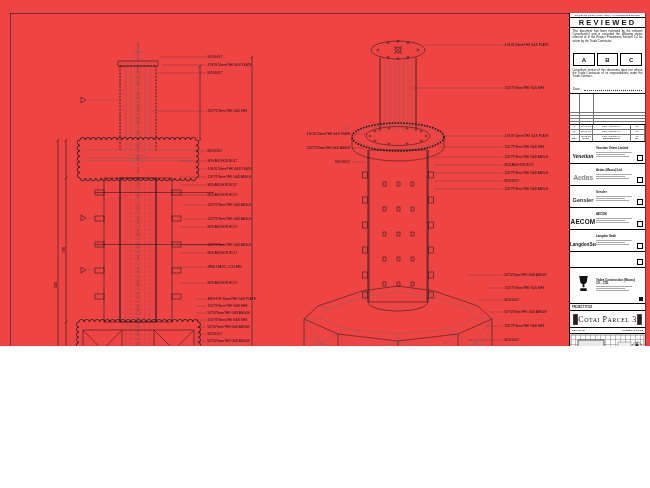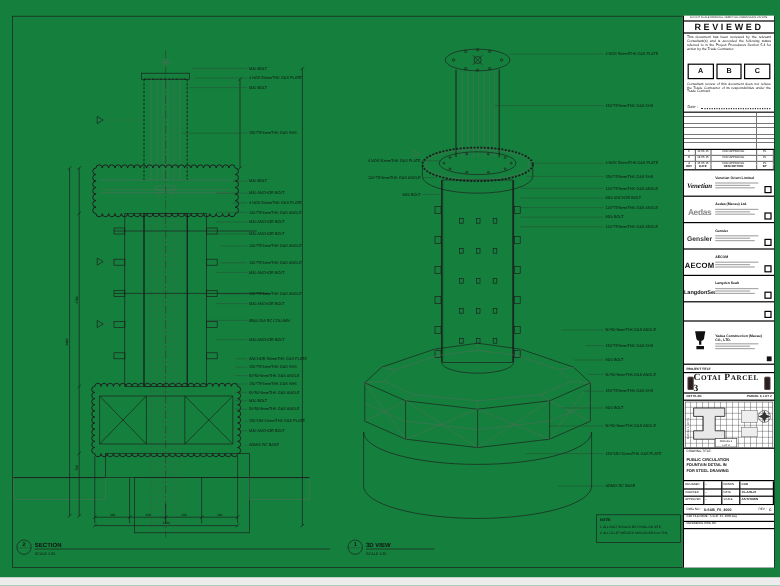--- a/index.html
+++ b/index.html
@@ -1,16 +1,16 @@
 <!DOCTYPE html>
 <html><head>
 <meta charset="utf-8">
 <style>
   html,body{margin:0;padding:0;background:#fff}
-  .sheet{position:relative;width:650px;height:488px;background:#15803d;overflow:hidden;
+  .sheet{position:relative;width:650px;height:346px;background:#ef4444;overflow:hidden;
          font-family:"Liberation Sans",sans-serif;color:#111}
   .bedge{position:absolute;left:0;top:481px;width:650px;height:7px;background:#ececec}
   
   #dwg{position:absolute;left:0;top:0}
   #dwg path,#dwg rect,#dwg line,#dwg ellipse,#dwg circle,#dwg polygon{fill:none;stroke:#1c1c1c;stroke-width:.55}
   #dwg text{fill:#111;stroke:none;font-family:"Liberation Sans",sans-serif}
   #dwg .co{font-size:3.2px}
   #dwg .dim{font-size:2.7px;text-anchor:middle}
   #dwg .cl{stroke-dasharray:7 2 1.5 2;stroke-width:.45;stroke:#333}
   #dwg .dash{stroke-dasharray:2 1.3}
@@ -53,21 +53,21 @@
   .sq{position:absolute;right:2px;bottom:2px;width:4px;height:4px;background:#111}
   .lg-venetian{font:italic 700 5.8px "Liberation Serif",serif}
   .lg-aedas{font:700 7px "Liberation Sans",sans-serif;color:#8a8a8a;letter-spacing:-.3px}
   .lg-gensler{font:700 5.6px "Liberation Sans",sans-serif;color:#2f2f2f}
   .lg-ttt{font:italic 800 8px "Liberation Serif",serif}
   .lg-aecom{font:800 6.4px "Liberation Sans",sans-serif;letter-spacing:.2px}
   .lg-langdon{font:800 4.6px "Liberation Sans",sans-serif}
   .pj-label{font-size:2.6px;line-height:7px;padding-left:2px;font-weight:700}
   .pj-name{display:flex;align-items:center;justify-content:space-between;padding:0 3px}
   .pj-name .emb{width:5px;height:11px;background:#2a1f1f;border-radius:1px;box-shadow:inset 0 0 0 .6px #6b5555}
-  .pj-name .tx{font-family:"Liberation Serif",serif;font-variant:small-caps;font-weight:700;
+  .pj-name .tx{font-family:"Liberation Serif",serif;font-variant:small-caps;font-weight:400;
                font-size:8px;letter-spacing:.5px}
   .kp-head{display:flex;justify-content:space-between;font-size:2.5px;font-weight:700;line-height:6px;padding:0 2px}
   .dt-label{font-size:2.6px;line-height:6px;padding-left:2px}
   .dt-title{font-size:3.3px;font-weight:700;line-height:1.35;padding:1px 0 0 2px}
   .ig{display:grid;grid-template-columns:17px 15px 15px 1fr;border-top:.5px solid #000;border-bottom:none!important}
   .ig span{border-right:.5px solid #000;border-bottom:.5px solid #000;font-size:2.3px;line-height:6.5px;
            padding-left:1px;overflow:hidden;white-space:nowrap}
   .ig span.v{font-size:2.5px;font-weight:700}
   .dwg-row{display:flex;align-items:center;font-size:2.6px;padding:0 2px}
   .dwg-row .v{font-size:3px;font-weight:700;margin-left:2px}

